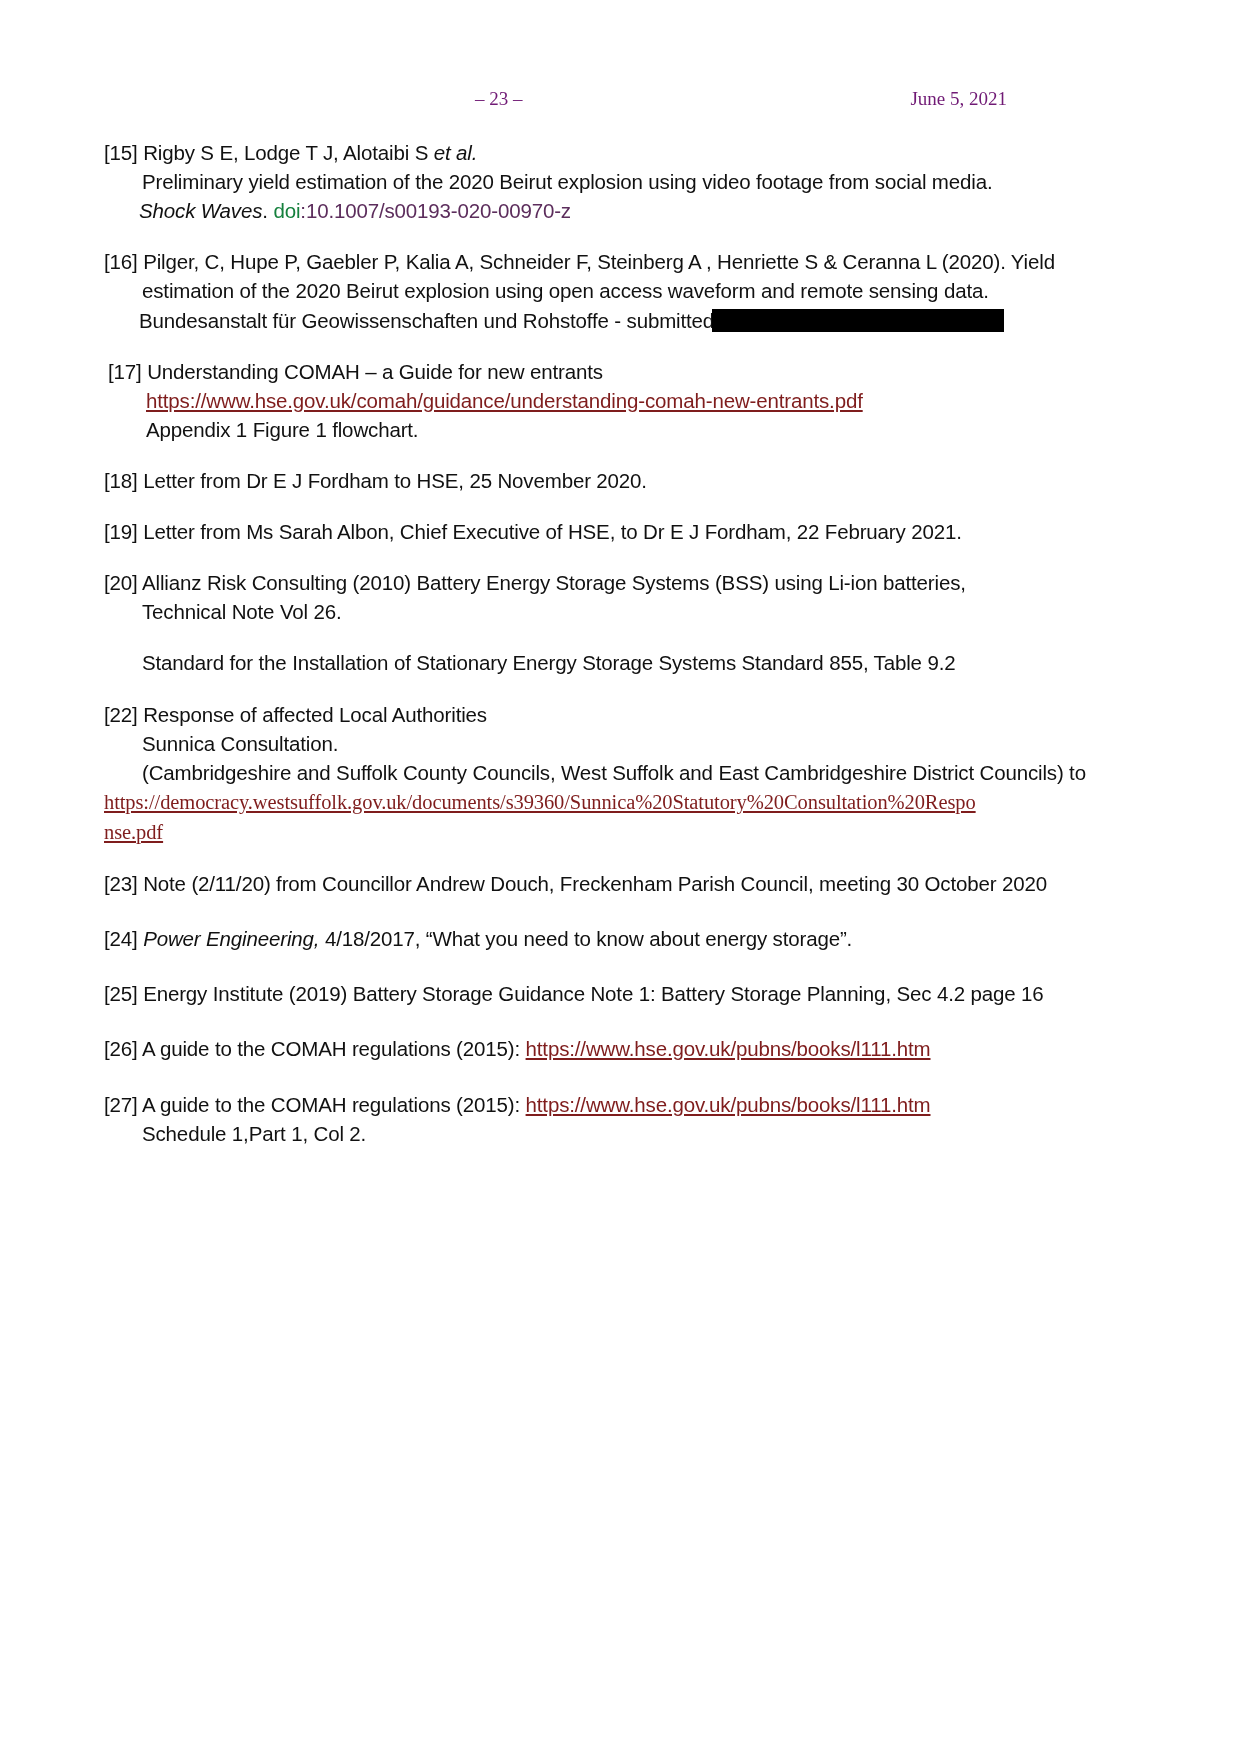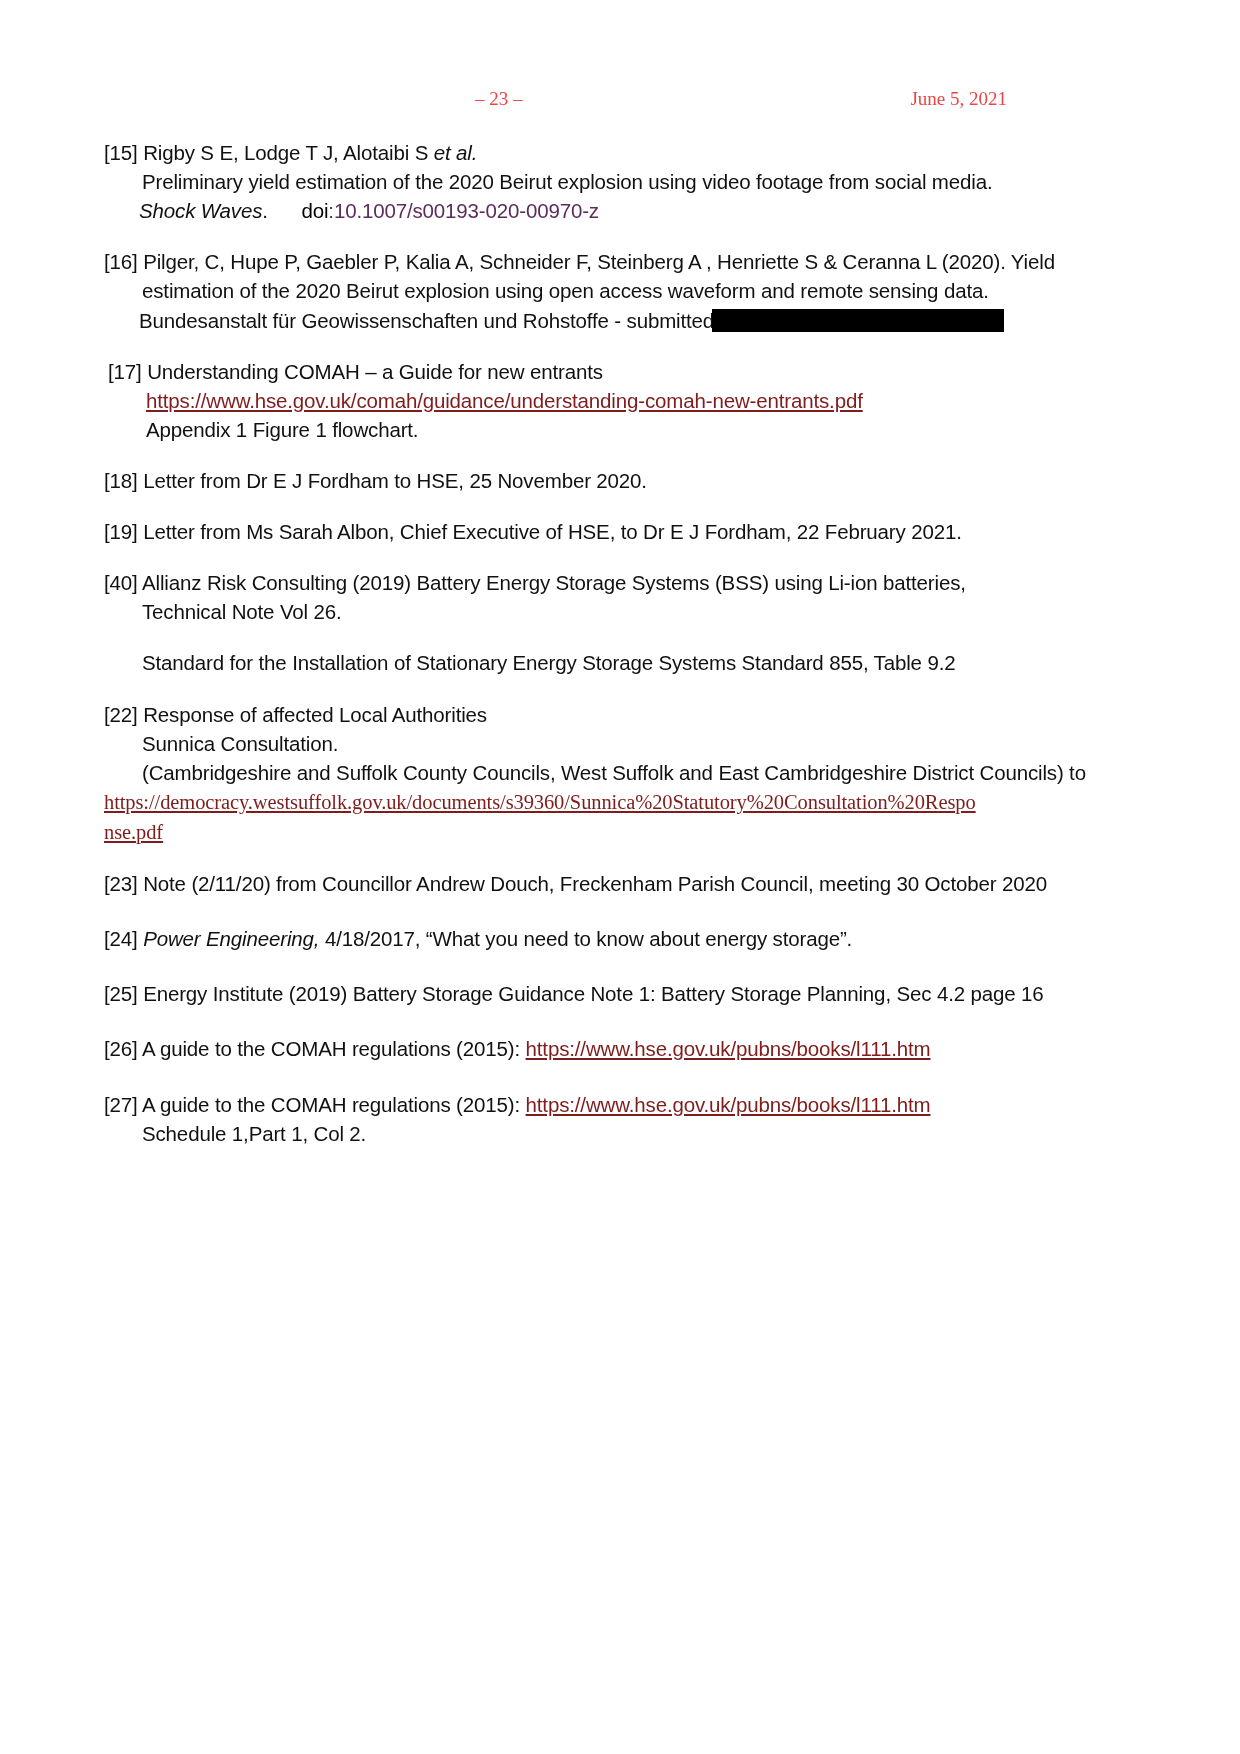--- a/index.html
+++ b/index.html
@@ -28,21 +28,21 @@
 
   
   .running-head {
     position: absolute;
     top: 88px;
     left: 100px;
     width: 1040px;
     height: 30px;
     font-family: "Liberation Serif", serif;
     font-size: 19px;
-    color: #ef4444;
+    color: #701a75;
   }
   .running-head .page-num {
     position: absolute;
     left: 375px;
     top: 0;
     white-space: nowrap;
   }
   .running-head .doc-date {
     position: absolute;
     right: 133px;
@@ -80,23 +80,22 @@
     color: #7f1d1d;
     text-decoration: underline;
     text-underline-offset: 2px;
     cursor: pointer;
   }
   .link-visited {
     color: #5c2d5c;
     text-decoration: none;
   }
   .link-doi {
-    color: #000000;
+    color: #15803d;
     text-decoration: none;
-    margin-left: 28px;
   }
 
   .redaction {
     display: inline-block;
     background: #000000;
     height: 23px;
     width: 292px;
     vertical-align: -4px;
     margin-left: -2px;
   }
@@ -142,21 +141,21 @@
 
     <div class="ref-item">
       <span class="ref-line indent-0">[18] Letter from Dr E J Fordham to HSE, 25 November 2020.</span>
     </div>
 
     <div class="ref-item">
       <span class="ref-line indent-0">[19] Letter from Ms Sarah Albon, Chief Executive of HSE, to Dr E J Fordham, 22 February 2021.</span>
     </div>
 
     <div class="ref-item">
-      <span class="ref-line indent-0">[40] Allianz Risk Consulting (2019) Battery Energy Storage Systems (BSS) using Li-ion batteries,</span>
+      <span class="ref-line indent-0">[20] Allianz Risk Consulting (2010) Battery Energy Storage Systems (BSS) using Li-ion batteries,</span>
       <span class="ref-line indent-1">Technical Note Vol 26.</span>
     </div>
 
     <div class="ref-item">
       <span class="ref-line indent-1">Standard for the Installation of Stationary Energy Storage Systems Standard 855, Table 9.2</span>
     </div>
 
     <div class="ref-item">
       <span class="ref-line indent-0">[22] Response of affected Local Authorities</span>
       <span class="ref-line indent-1">Sunnica Consultation.</span>

